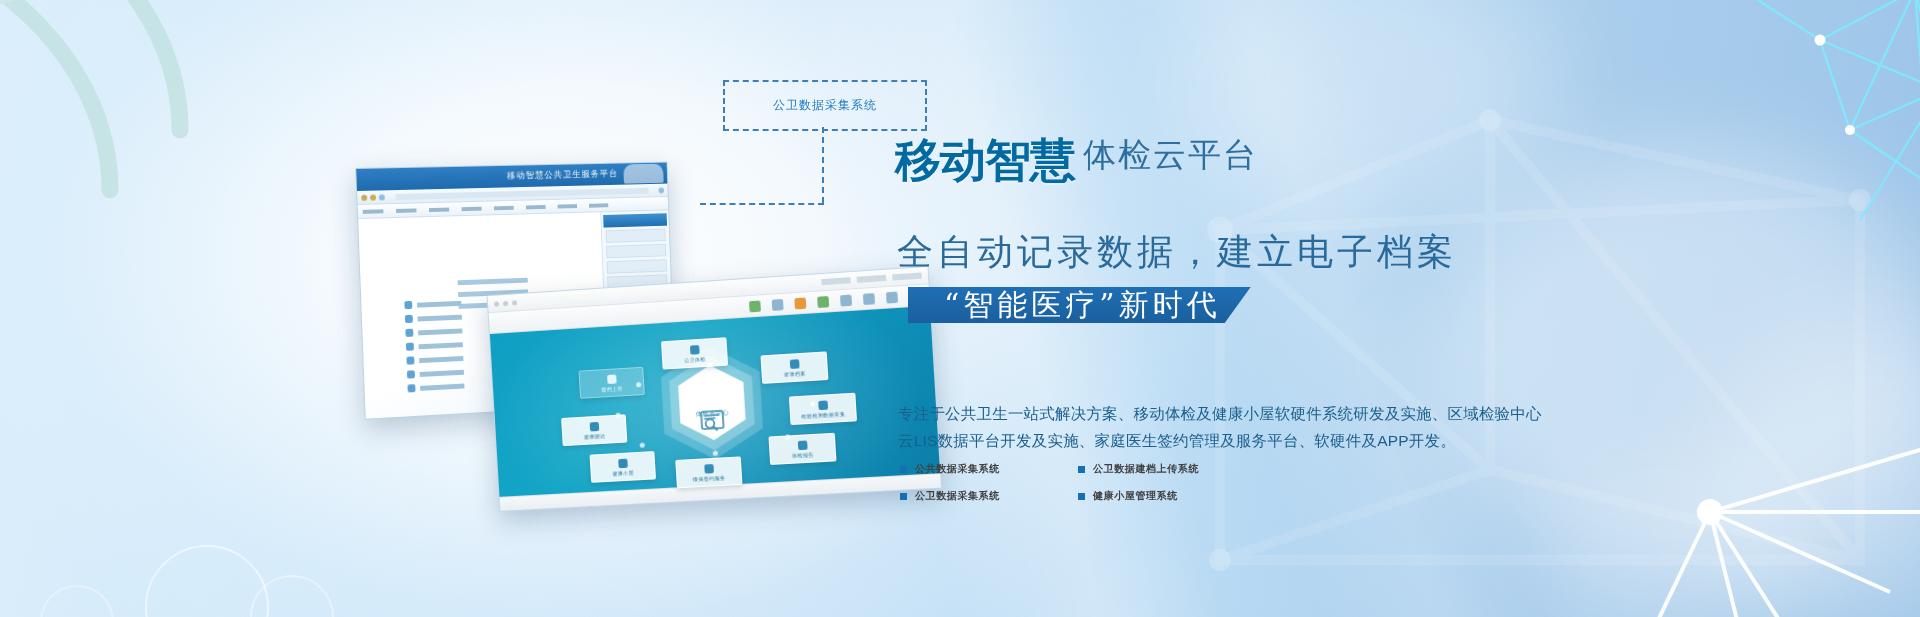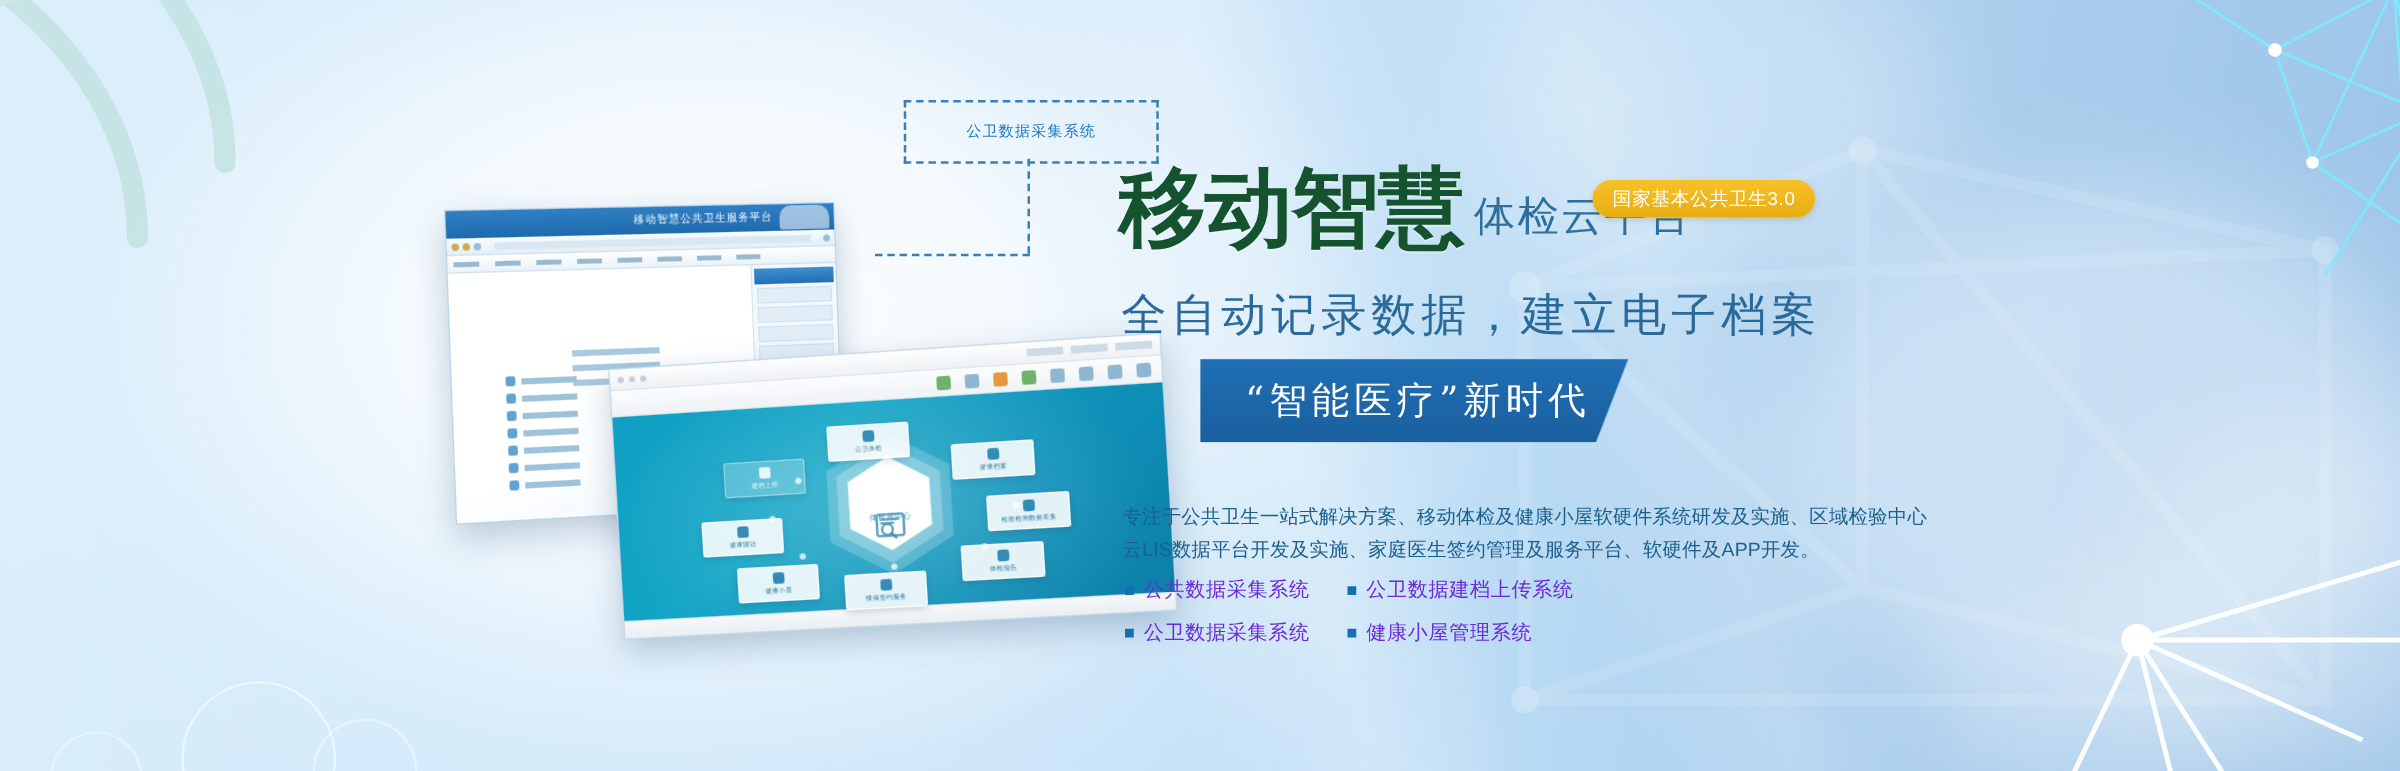--- a/index.html
+++ b/index.html
@@ -115,49 +115,49 @@
   .node .nl{font-size:5px;color:#11698e;letter-spacing:.3px;white-space:nowrap;}
   .node.dim .ni{background:rgba(255,255,255,.85);}
   .node.dim .nl{color:rgba(255,255,255,.9);}
   .spoke{position:absolute;width:5px;height:5px;border-radius:50%;background:rgba(255,255,255,.75);}
 
   
   .headline{position:absolute;left:895px;top:133px;}
   .h1-row{display:flex;align-items:flex-end;}
   .h1-main{
     font-family:"DejaVu Sans","Liberation Sans",sans-serif;
-    font-weight:bold;font-size:70px;line-height:.96;color:#14532d;letter-spacing:-1px;
+    font-weight:bold;font-size:46px;line-height:.96;color:#0369a1;letter-spacing:-1px;
     text-shadow:0 2px 0 rgba(255,255,255,.35);
   }
   .h1-sub{font-size:33px;color:#2e6f9f;margin-left:8px;margin-bottom:4px;letter-spacing:2px;
           font-family:"DejaVu Serif","Liberation Serif",serif;}
   .badge{
     position:absolute;left:1274px;top:144px;height:30px;padding:0 16px;border-radius:15px;
     background:linear-gradient(180deg,#f6c128,#e8ad12);color:#fff;font-size:15px;
     display:flex;align-items:center;letter-spacing:.5px;box-shadow:0 2px 5px rgba(150,110,0,.25);
   }
   .h2{
     position:absolute;left:897px;top:228px;
     font-family:"DejaVu Serif","Liberation Serif",serif;
     font-size:36px;color:#2a6a9b;letter-spacing:4px;white-space:nowrap;
   }
   .ribbon{
-    position:absolute;left:960px;top:287px;height:67px;padding:0 30px 0 36px;
+    position:absolute;left:908px;top:287px;height:36px;padding:0 30px 0 36px;
     background:linear-gradient(180deg,#1f6fb4,#1a5f9e);
     display:flex;align-items:center;
     clip-path:polygon(0 0,100% 0,calc(100% - 26px) 100%,0 100%);
     box-shadow:0 3px 8px rgba(20,70,120,.3);
   }
   .ribbon span{color:#fff;font-size:30px;letter-spacing:4px;white-space:nowrap;
                font-family:"DejaVu Serif","Liberation Serif",serif;}
 
   .desc{position:absolute;left:898px;top:400px;width:700px;color:#1b5f8d;font-size:15.5px;line-height:27px;letter-spacing:.2px;}
   .tags{position:absolute;left:900px;top:462px;width:420px;}
   .tag-row{display:flex;margin-bottom:13px;}
-  .tag{display:flex;align-items:center;color:#6d28d9;font-size:16px;letter-spacing:.6px;white-space:nowrap;}
+  .tag{display:flex;align-items:center;color:#404040;font-size:10px;letter-spacing:.6px;white-space:nowrap;font-weight:bold;}
   .tag .bullet{width:7px;height:7px;background:#1470b3;margin-right:8px;flex:none;}
   .tag.c1{width:178px;}
 </style>
 </head>
 <body>
 
 <div class="banner">
 
   <div class="bg-base"></div>
   <div class="bg-sheen"></div>
@@ -379,21 +379,20 @@
     </div>
     <div class="sf-foot"></div>
   </div>
 
   <div class="headline">
     <div class="h1-row">
       <span class="h1-main">移动智慧</span>
       <span class="h1-sub">体检云平台</span>
     </div>
   </div>
-  <div class="badge">国家基本公共卫生3.0</div>
   <div class="h2">全自动记录数据，建立电子档案</div>
 
   <div class="ribbon">
     <span>“智能医疗”新时代</span>
   </div>
 
   <div class="desc">
     <div>专注于公共卫生一站式解决方案、移动体检及健康小屋软硬件系统研发及实施、区域检验中心</div>
     <div>云LIS数据平台开发及实施、家庭医生签约管理及服务平台、软硬件及APP开发。</div>
   </div>

